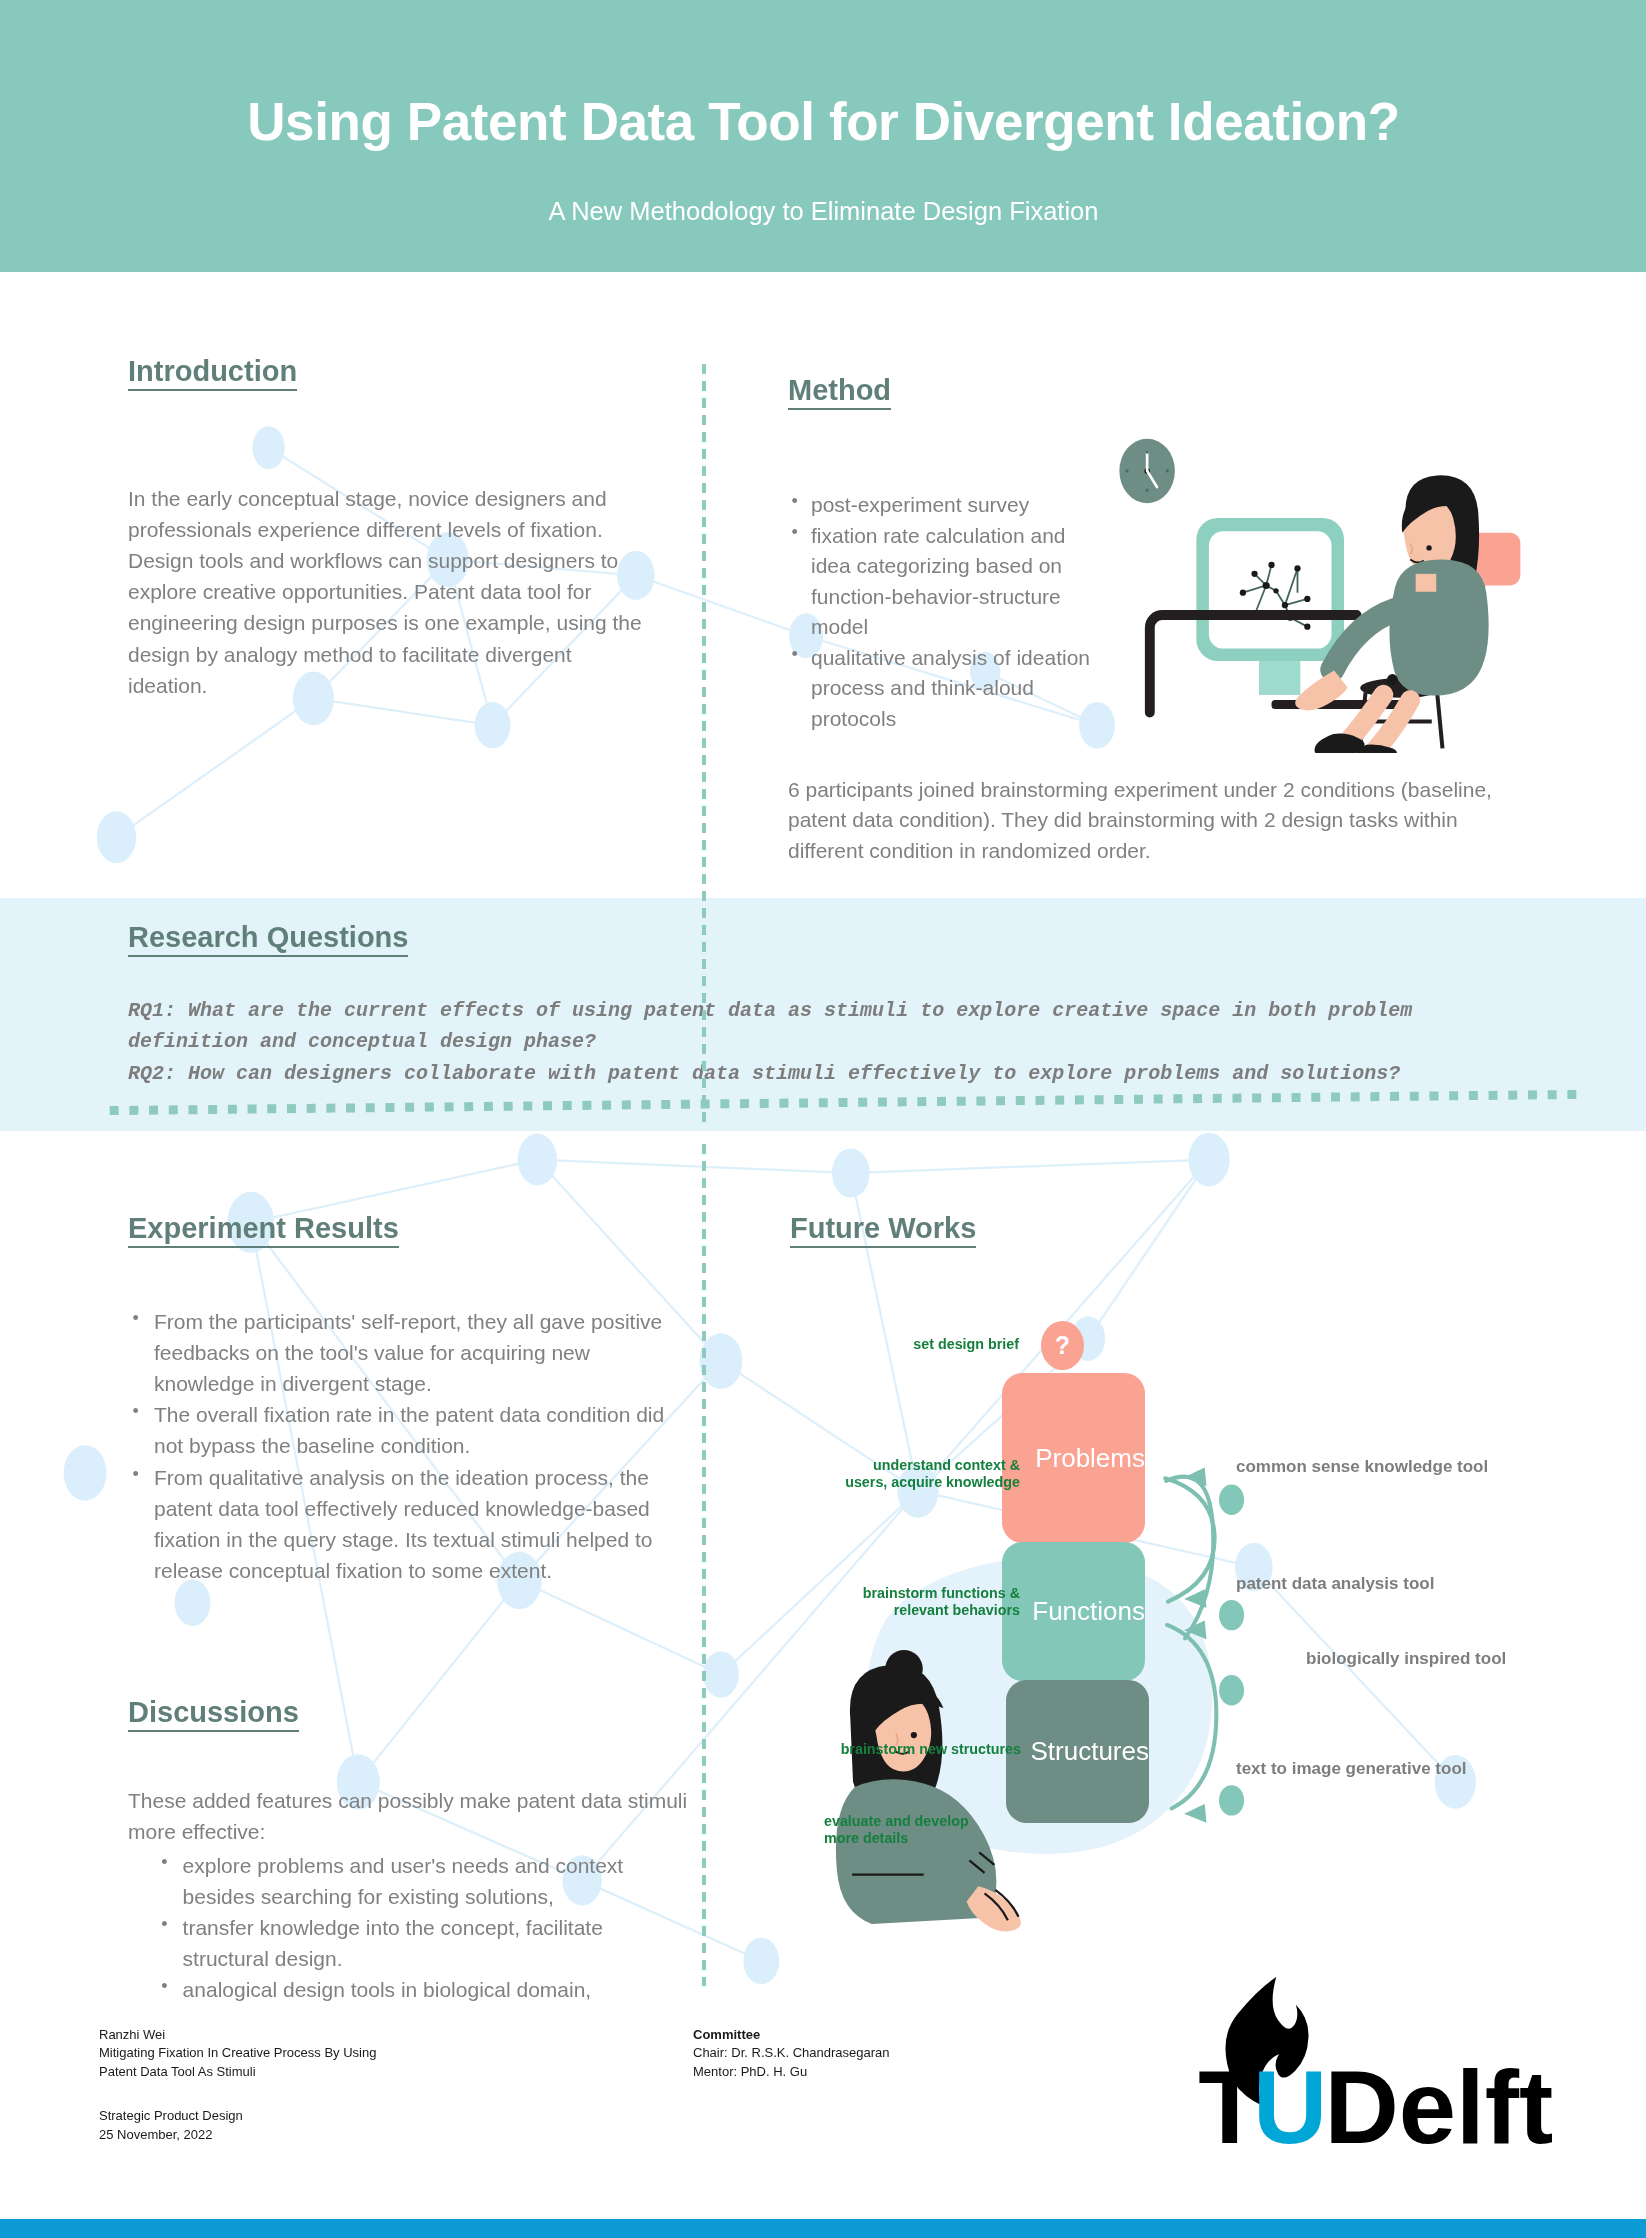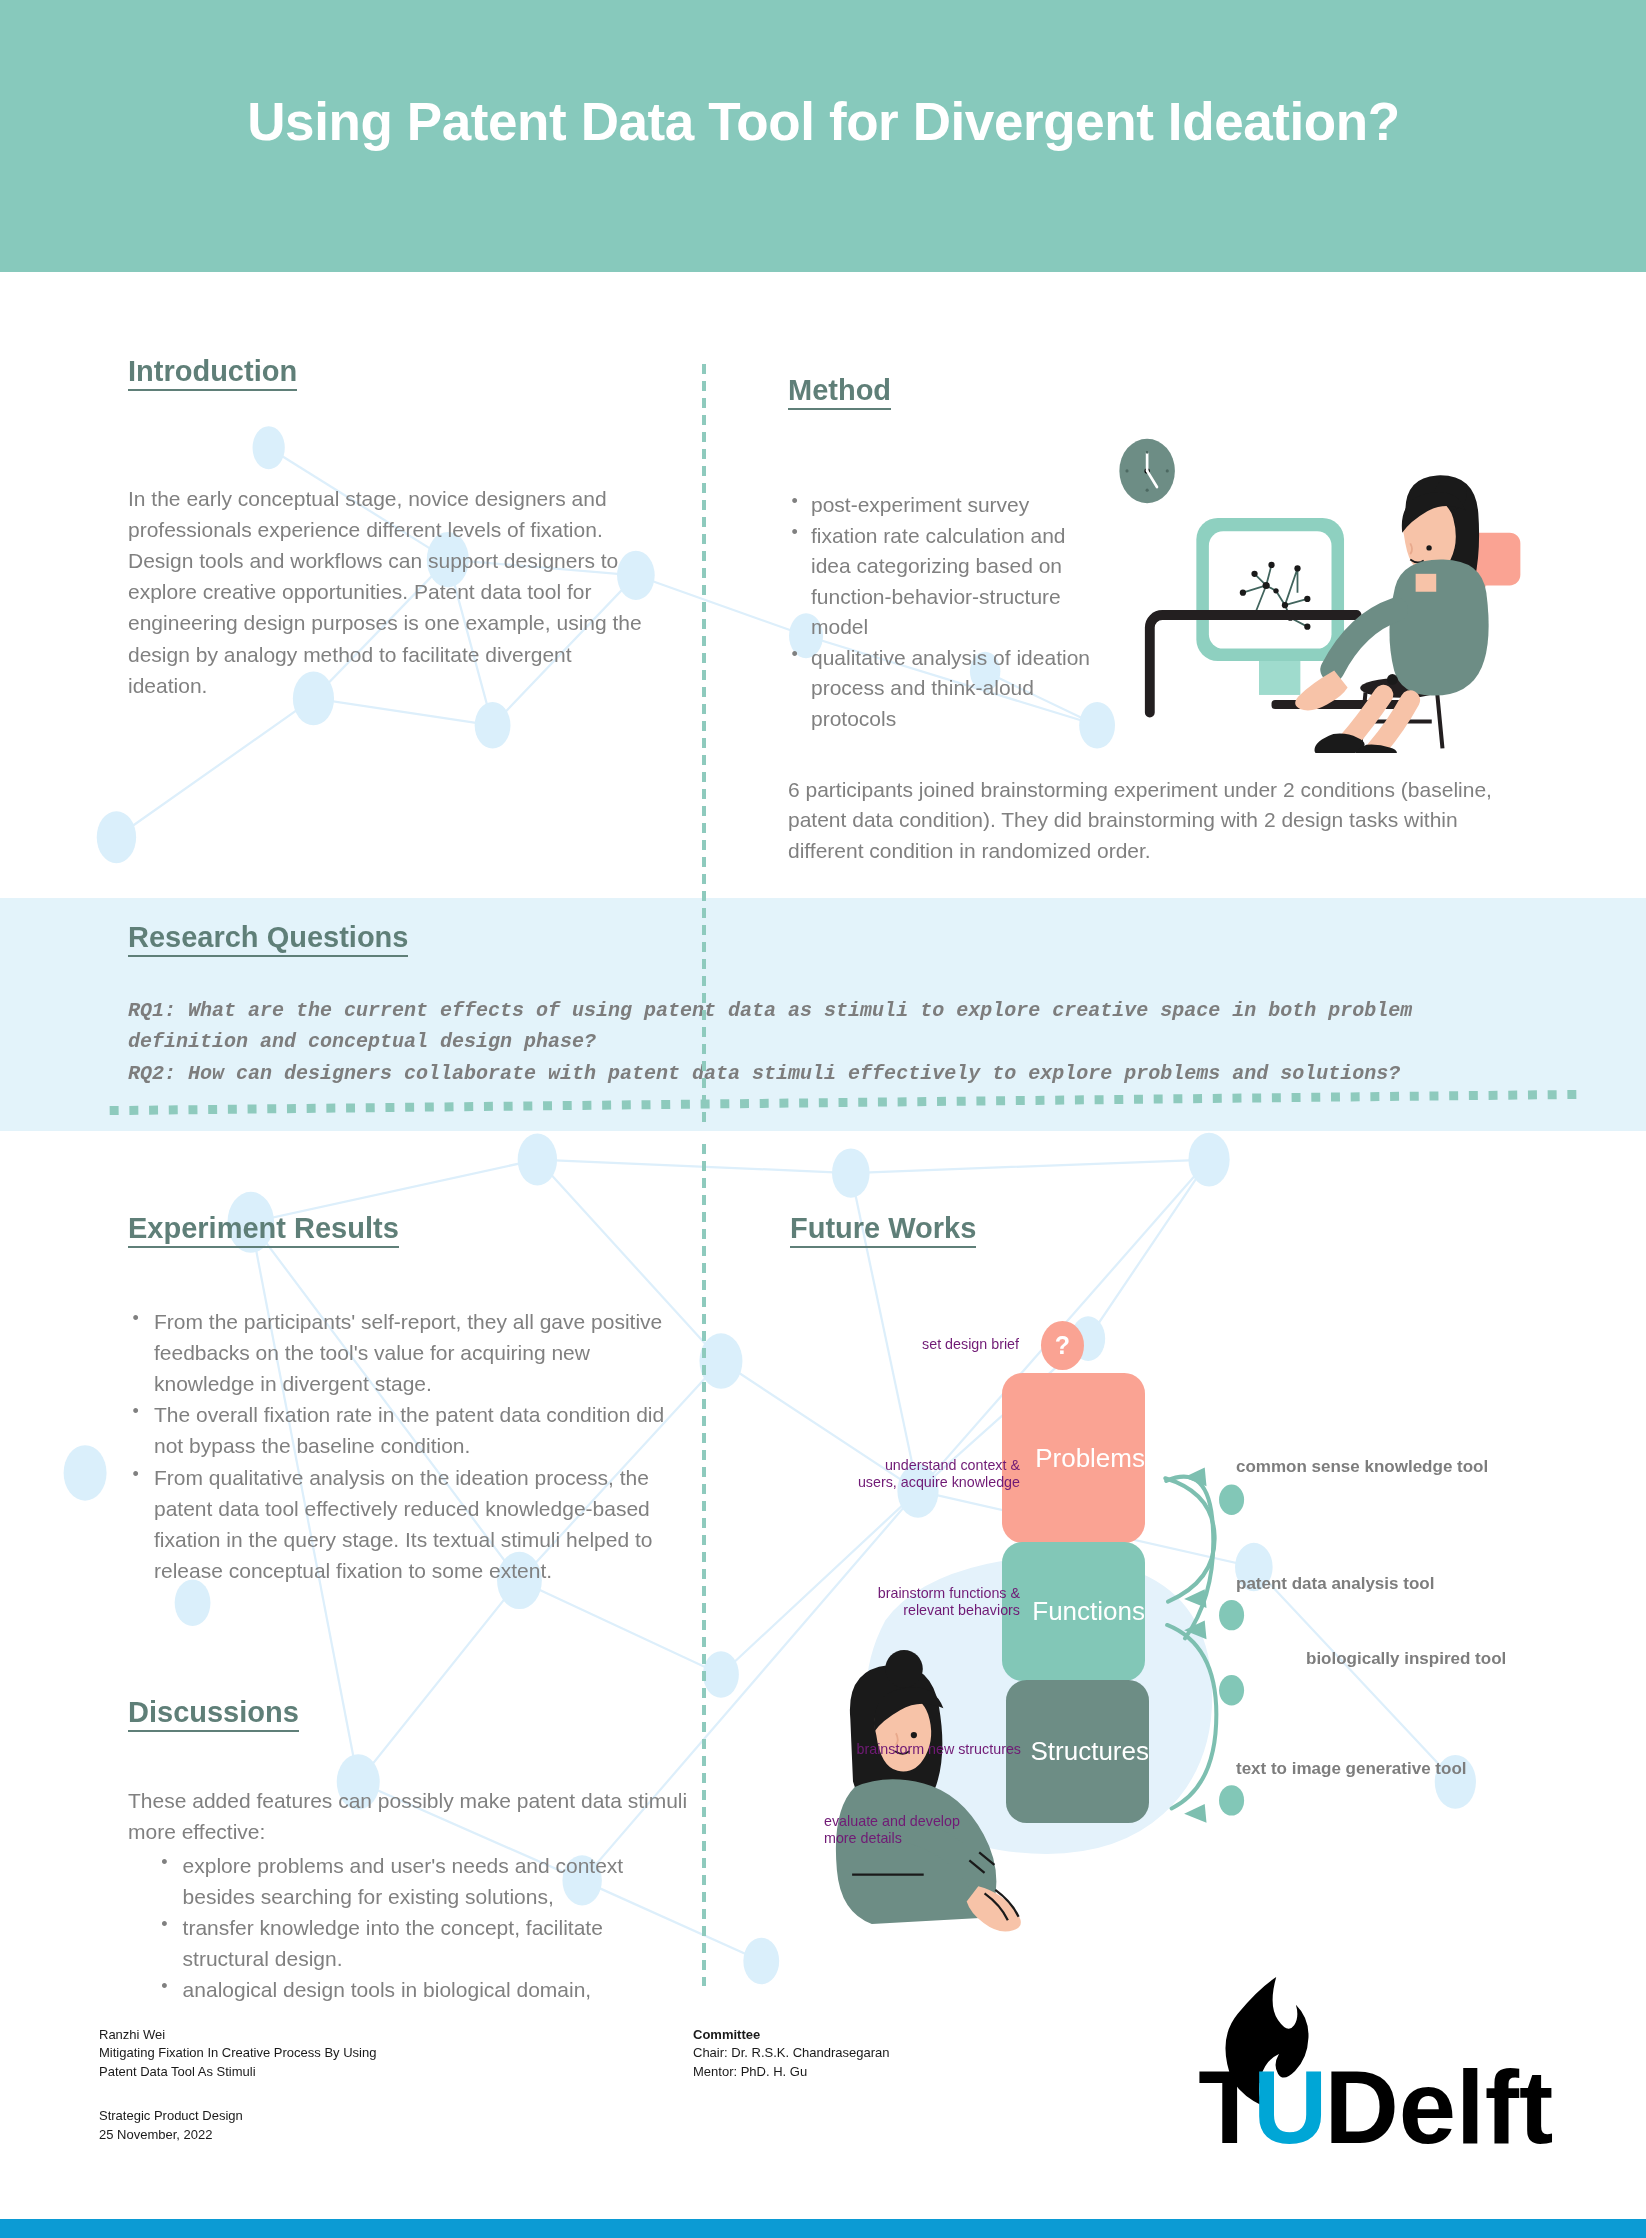--- a/index.html
+++ b/index.html
@@ -110,21 +110,21 @@
   #box-problems{left:1002px;top:1373px;width:143px;height:170px;background:#faa393;z-index:4;}
   #box-functions{left:1002px;top:1542px;width:143px;height:139px;background:#82c7b7;z-index:4;}
   #box-structures{left:1006px;top:1680px;width:143px;height:143px;background:#6d8d85;z-index:4;}
   #qmark{
     position:absolute;left:1041px;top:1321px;width:43px;height:49px;border-radius:50%;
     background:#faa393;color:#fff;font-size:25px;font-weight:bold;
     display:flex;align-items:center;justify-content:center;z-index:5;
   }
 
   .fwlabel{
-    position:absolute;color:#701a75;font-weight:normal;font-size:14.3px;
+    position:absolute;color:#15803d;font-weight:bold;font-size:14.3px;
     line-height:1.2;z-index:5;
   }
   .fwtool{
     position:absolute;color:#7d7d7d;font-weight:bold;font-size:17px;z-index:5;
   }
 
   
   .meta-left{position:absolute;left:99px;top:2026px;width:537px;z-index:4;
     color:#1a1a1a;font-size:13px;line-height:1.42;}
   .meta-left .b2{margin-top:26px;}
@@ -188,20 +188,21 @@
       <ellipse cx="2800" cy="3500" rx="42" ry="54"></ellipse>
       <ellipse cx="3250" cy="3980" rx="46" ry="60"></ellipse>
       <ellipse cx="1700" cy="4380" rx="40" ry="52"></ellipse>
       <ellipse cx="190" cy="3290" rx="48" ry="62"></ellipse>
       <ellipse cx="430" cy="3580" rx="40" ry="52"></ellipse>
     </g>
   </svg>
 
   <div class="header">
     <h1>Using Patent Data Tool for Divergent Ideation?</h1>
+    <div class="sub">A New Methodology to Eliminate Design Fixation</div>
   </div>
 
   <div class="intro">
     <div class="sechead">Introduction</div>
     <div class="para body-text">In the early conceptual stage, novice designers and professionals experience different levels of fixation. Design tools and workflows can support designers to explore creative opportunities. Patent data tool for engineering design purposes is one example, using the design by analogy method to facilitate divergent ideation.</div>
   </div>
 
   <div class="method">
     <div class="sechead">Method</div>
     <ul>

